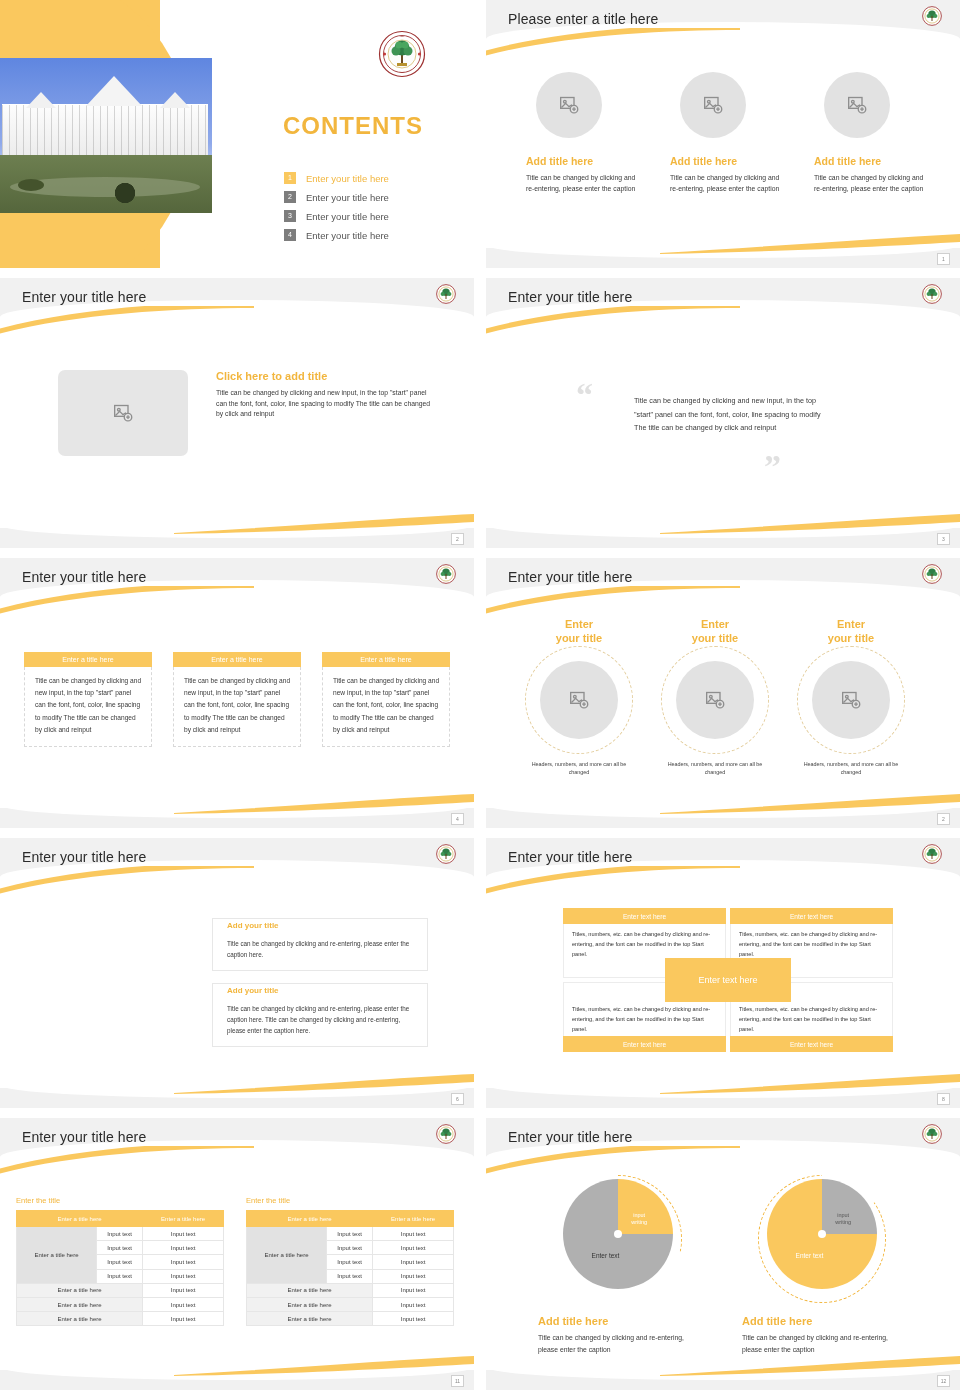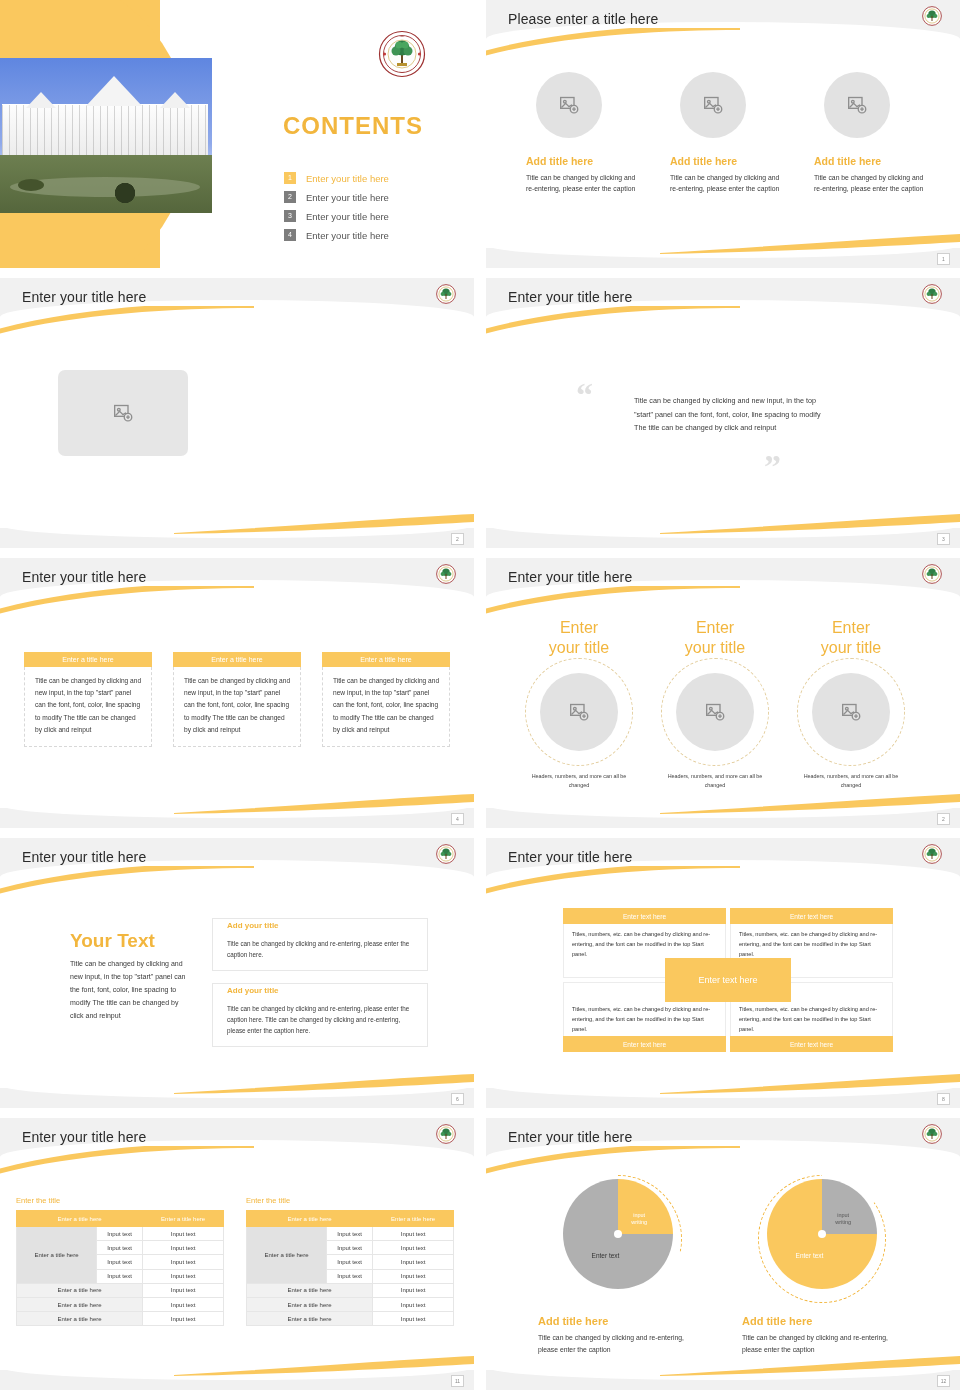--- a/index.html
+++ b/index.html
@@ -173,21 +173,21 @@
   .s5-cols { position:absolute; left:24px; top:94px; display:flex; gap:21px;}
   .s5-col { width:128px; }
   .s5-head { background:#fac85e; color:#fff; font-size:7px; text-align:center; padding:4px 0; }
   .s5-body { border-left:1px dashed #d8d8d8; border-right:1px dashed #d8d8d8; border-bottom:1px dashed #d8d8d8; padding:8px 8px 10px 10px; font-size:6.6px; line-height:1.85;}
 
   
   .s6-cols { position:absolute; left:38px; top:60px; display:flex; gap:26px;}
   .s6-col { width:110px; text-align:center; position:relative;}
   .s6-ring { width:108px; height:108px; border:1px dashed #e4cfa0; border-radius:50%; margin:0 auto; display:flex; align-items:center; justify-content:center;}
   .s6-ring .ph-circle { width:78px; height:78px; }
-  .s6-h { font-size:16px; color:#f2b63e; font-weight:normal; line-height:1.25; margin-bottom:0;}
+  .s6-h { font-size:11px; color:#f2b63e; font-weight:bold; line-height:1.25; margin-bottom:0;}
   .s6-cap { font-size:5.4px; color:#444; margin-top:6px; line-height:1.6;}
 
   
   .s7-left { position:absolute; left:70px; top:92px; width:120px; }
   .s7-big { font-size:19px; color:#f2b63e; font-weight:bold; }
   .s7-p { font-size:7px; margin-top:6px; line-height:1.85; }
   .s7-boxes { position:absolute; left:212px; top:80px; width:216px; }
   .s7-box { border:1px solid #e7e7e7; padding:9px 10px 10px 14px; margin-bottom:12px; position:relative;}
   .s7-box .t { color:#f2b63e; font-weight:bold; font-size:8px; background:#fff; position:relative; top:-14px; display:inline-block; padding-right:4px;}
   .s7-box .p { font-size:6.3px; line-height:1.75; margin-top:-8px; }
@@ -389,20 +389,24 @@
     <div class="s3-wrap">
       <div class="ph-rect">
         <svg class="ph-ico" viewBox="0 0 24 24" fill="none" stroke="#8e8e8e" stroke-width="1.6">
             <rect x="2" y="3" width="16" height="13"></rect>
             <circle cx="7" cy="8" r="1.6"></circle>
             <path d="M3 15 l5-5 4 4 3-2 3 3"></path>
             <circle cx="18" cy="17" r="4.5" fill="#e6e6e6"></circle>
             <path d="M18 14.8v4.4M15.8 17h4.4"></path>
           </svg>
       </div>
+      <div>
+        <div class="s3-h acc-title">Click here to add title</div>
+        <div class="s3-p body-txt">Title can be changed by clicking and new input, in the top "start" panel can the font, font, color, line spacing to modify The title can be changed by click and reinput</div>
+      </div>
     </div>
 
     <div class="swoosh-br">
       <svg width="300" height="22" viewBox="0 0 300 22">
           <path d="M300 2 C220 6 120 14 0 21 L0 22 C120 20 230 14 300 10 Z" fill="#fac85e"></path>
         </svg>
     </div>
     <div class="footer-band">
         <div class="footer-curve"></div>
       </div>
@@ -589,24 +593,20 @@
           <circle cx="32" cy="24" r="5" fill="#3f9455"></circle>
           <path d="M24 36 L24 24" stroke="#6b4a22" stroke-width="2.5"></path>
         </svg>
     </div>
     <div class="swoosh-tl">
       <svg width="260" height="28" viewBox="0 0 260 28">
           <path d="M0 24 C80 2 180 -4 260 -4 L260 2 C180 2 80 8 4 28 Z" fill="#fac85e"></path>
         </svg>
     </div>
 
-    <div class="s7-left">
-      <div class="s7-big">Your Text</div>
-      <div class="s7-p body-txt">Title can be changed by clicking and new input, in the top "start" panel can the font, font, color, line spacing to modify The title can be changed by click and reinput</div>
-    </div>
     <div class="s7-boxes">
       <div class="s7-box">
         <span class="t">Add your title</span>
         <div class="p body-txt">Title can be changed by clicking and re-entering, please enter the caption here.</div>
       </div>
       <div class="s7-box">
         <span class="t">Add your title</span>
         <div class="p body-txt">Title can be changed by clicking and re-entering, please enter the caption here. Title can be changed by clicking and re-entering, please enter the caption here.</div>
       </div>
     </div>

